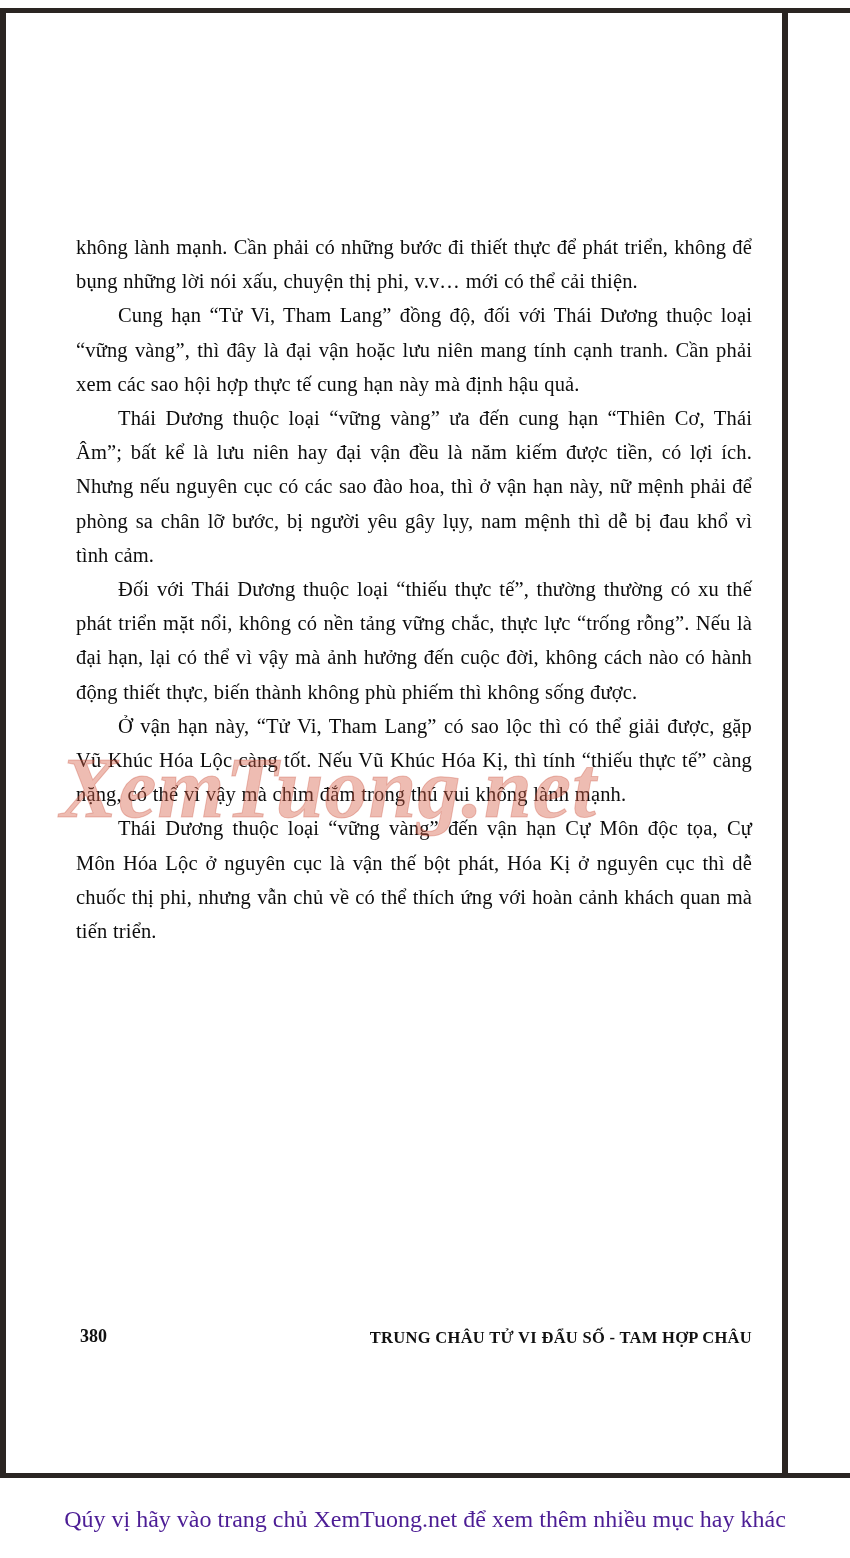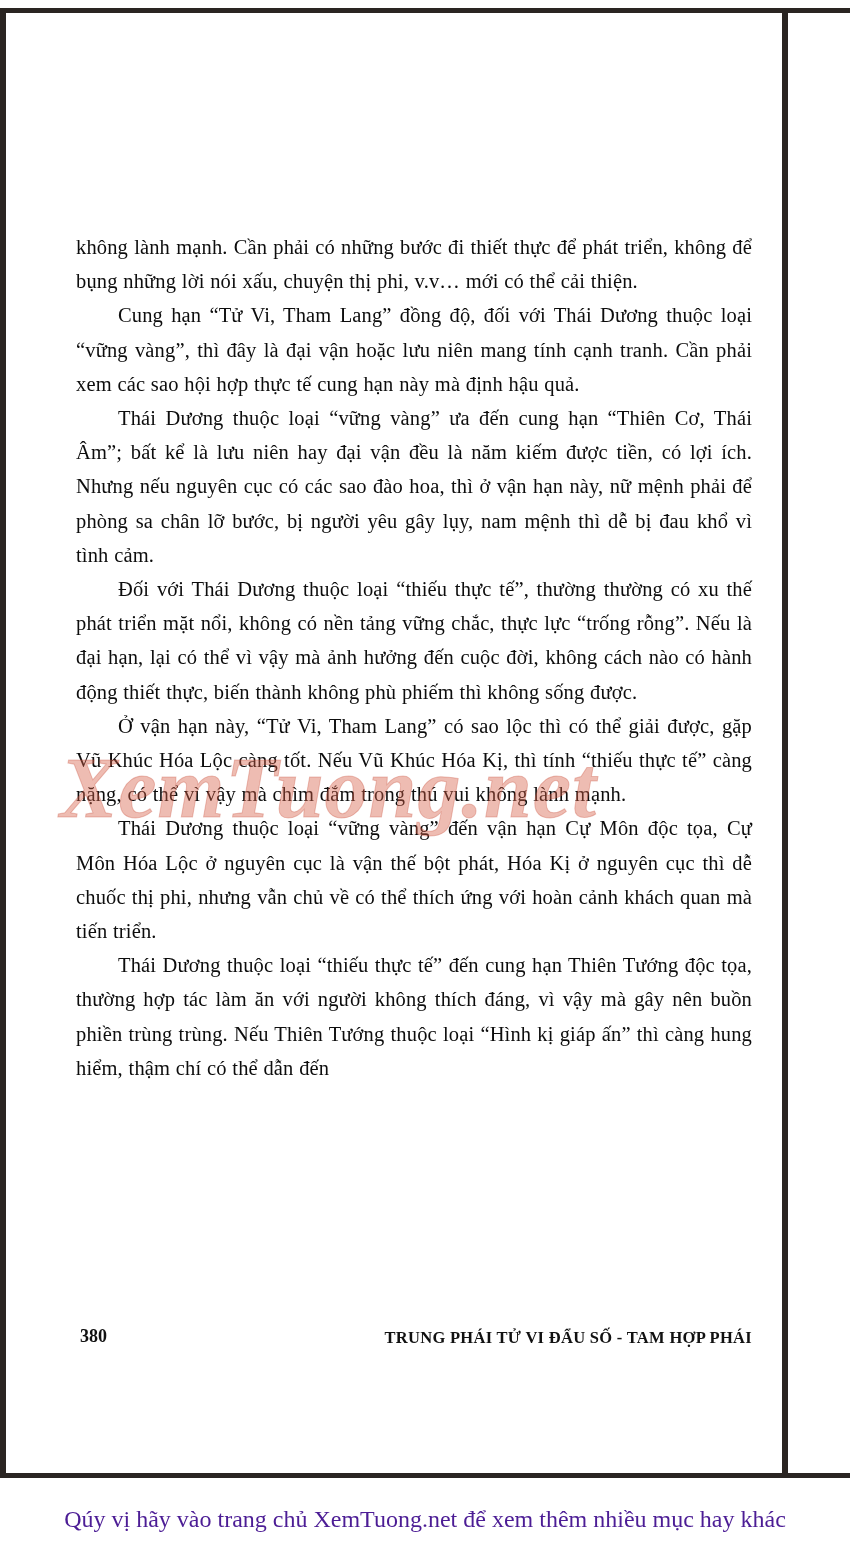--- a/index.html
+++ b/index.html
@@ -157,27 +157,26 @@
   <div class="scan-edge-right"></div>
   <div class="scan-edge-bottom"></div>
 
   <div class="text-column">
     <p class="para">không lành mạnh. Cần phải có những bước đi thiết thực để phát triển, không để bụng những lời nói xấu, chuyện thị phi, v.v… mới có thể cải thiện.</p>
     <p class="para indent">Cung hạn “Tử Vi, Tham Lang” đồng độ, đối với Thái Dương thuộc loại “vững vàng”, thì đây là đại vận hoặc lưu niên mang tính cạnh tranh. Cần phải xem các sao hội hợp thực tế cung hạn này mà định hậu quả.</p>
     <p class="para indent">Thái Dương thuộc loại “vững vàng” ưa đến cung hạn “Thiên Cơ, Thái Âm”; bất kể là lưu niên hay đại vận đều là năm kiếm được tiền, có lợi ích. Nhưng nếu nguyên cục có các sao đào hoa, thì ở vận hạn này, nữ mệnh phải để phòng sa chân lỡ bước, bị người yêu gây lụy, nam mệnh thì dễ bị đau khổ vì tình cảm.</p>
     <p class="para indent">Đối với Thái Dương thuộc loại “thiếu thực tế”, thường thường có xu thế phát triển mặt nổi, không có nền tảng vững chắc, thực lực “trống rỗng”. Nếu là đại hạn, lại có thể vì vậy mà ảnh hưởng đến cuộc đời, không cách nào có hành động thiết thực, biến thành không phù phiếm thì không sống được.</p>
     <p class="para indent">Ở vận hạn này, “Tử Vi, Tham Lang” có sao lộc thì có thể giải được, gặp Vũ Khúc Hóa Lộc càng tốt. Nếu Vũ Khúc Hóa Kị, thì tính “thiếu thực tế” càng nặng, có thể vì vậy mà chìm đắm trong thú vui không lành mạnh.</p>
     <p class="para indent">Thái Dương thuộc loại “vững vàng” đến vận hạn Cự Môn độc tọa, Cự Môn Hóa Lộc ở nguyên cục là vận thế bột phát, Hóa Kị ở nguyên cục thì dễ chuốc thị phi, nhưng vẫn chủ về có thể thích ứng với hoàn cảnh khách quan mà tiến triển.</p>
-    <p class="para indent">Thái Dương thuộc loại “thiếu thực tế” đến cung hạn Thiên Tướng độc tọa, thường hợp tác làm ăn với người không thích đáng, vì vậy mà gây nên buồn phiền trùng trùng. Nếu Thiên Tướng thuộc loại “Hình kị giáp ấn” thì càng hung hiểm, thậm chí có thể dẫn đến</p>
   </div>
 
   <div class="watermark">XemTuong.net</div>
 
   <div class="footer">
     <div class="folio">380</div>
-    <div class="running-title">TRUNG PHÁI TỬ VI ĐẨU SỐ - TAM HỢP PHÁI</div>
+    <div class="running-title">TRUNG CHÂU TỬ VI ĐẨU SỐ - TAM HỢP CHÂU</div>
   </div>
 
   <div class="bottom-banner">
     <div class="banner-text">Qúy vị hãy vào trang chủ XemTuong.net để xem thêm nhiều mục hay khác</div>
   </div>
 
 </div>
 
 </body></html>

